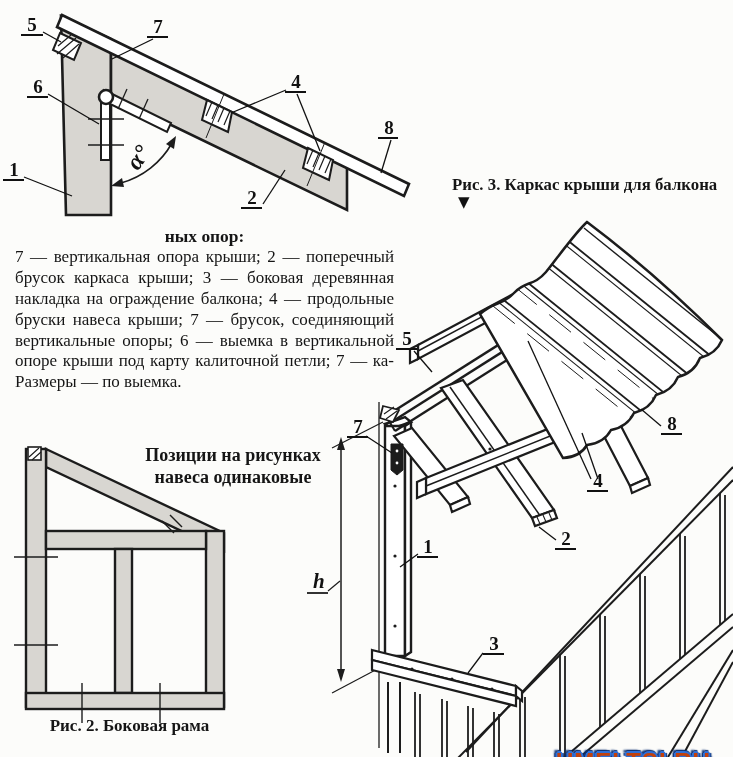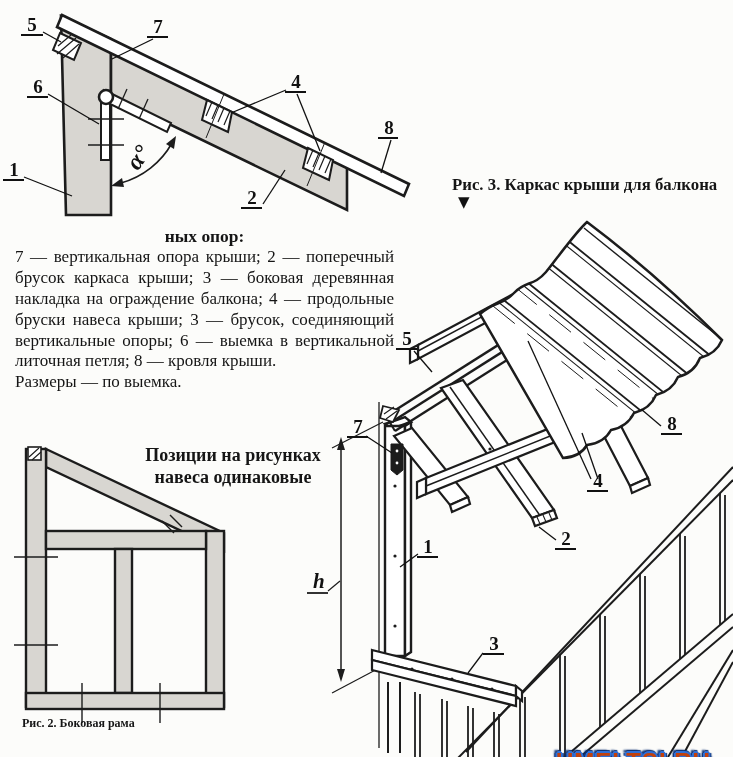--- a/index.html
+++ b/index.html
@@ -7,22 +7,22 @@
         font-family:"Liberation Serif",serif;color:#151515;}
   svg{position:absolute;overflow:visible;}
   .cap{position:absolute;left:15px;top:226px;width:379px;font-size:17px;line-height:20.9px;}
   .cap .ln{white-space:normal;}
   .cap .j{text-align:justify;text-align-last:justify;}
   .cap .b{font-weight:bold;font-size:17.4px;text-align:center;}
   .note-pos{position:absolute;left:128px;top:445px;width:210px;text-align:center;
             font-weight:bold;font-size:18px;line-height:21.5px;}
   .fig3-title{position:absolute;left:452px;top:175px;font-weight:bold;font-size:16.8px;}
   .fig3-marker{position:absolute;left:458px;top:193px;font-size:15px;color:#111;font-family:"DejaVu Sans",sans-serif;}
-  .fig2-cap{position:absolute;left:22px;top:716px;width:215px;
-            font-weight:bold;font-size:12px;}
+  .fig2-cap{position:absolute;left:22px;top:716px;width:215px;text-align:center;
+            font-weight:bold;font-size:17px;}
   .wm{position:absolute;left:556px;top:748px;font-family:"Liberation Sans",sans-serif;
       font-weight:bold;font-size:24px;letter-spacing:1px;color:#c2410c;
       text-shadow:-2px 0 0 #2e6fd6,2px 0 0 #2e6fd6,0 -2px 0 #2e6fd6,0 2px 0 #2e6fd6,
       -1px -1px 0 #2e6fd6,1px 1px 0 #2e6fd6,1px -1px 0 #2e6fd6,-1px 1px 0 #2e6fd6,
       -3px 0 1px #0c2f70,3px 0 1px #0c2f70,0 3px 1px #0c2f70,0 -3px 1px #0c2f70,
       3px 3px 2px #0c2f70,-3px -3px 2px #0c2f70;}
   text.lbl{font-family:"Liberation Serif",serif;font-weight:bold;font-size:19px;fill:#111;}
   text.angle{font-family:"Liberation Serif",serif;font-style:italic;font-weight:bold;font-size:24px;fill:#111;}
   text.hdim{font-family:"Liberation Serif",serif;font-style:italic;font-weight:bold;font-size:21px;fill:#111;}
 </style>
@@ -95,23 +95,23 @@
       <line x1="378" y1="136" x2="398" y2="136" stroke-width="2"></line>
         <line x1="391" y1="138" x2="381" y2="171" stroke-width="1.3"></line>
     </g>
   </svg>
 
   <div class="cap">
     <div class="ln b">ных опор:</div>
     <div class="ln j">7 — вертикальная опора крыши; 2 — поперечный</div>
     <div class="ln j">брусок каркаса крыши; 3 — боковая деревянная</div>
     <div class="ln j">накладка на ограждение балкона; 4 — продольные</div>
-    <div class="ln j">бруски навеса крыши; 3 — брусок, соединяющий</div>
+    <div class="ln j">бруски навеса крыши; 7 — брусок, соединяющий</div>
     <div class="ln j">вертикальные опоры; 6 — выемка в вертикальной</div>
-    <div class="ln">литочная петля; 8 — кровля крыши.</div>
+    <div class="ln j">опоре крыши под карту калиточной петли; 7 — ка-</div>
     <div class="ln">Размеры — по выемка.</div>
   </div>
 
   <div class="note-pos">
     <div>Позиции на рисунках</div>
     <div>навеса одинаковые</div>
   </div>
 
   <div class="fig3-title">Рис. 3. Каркас крыши для балкона</div>
   <div class="fig3-marker">▼</div>

